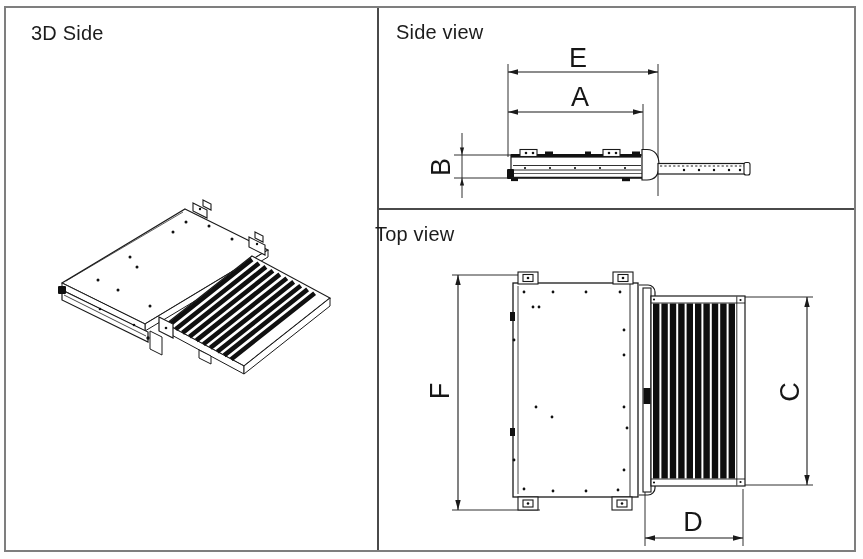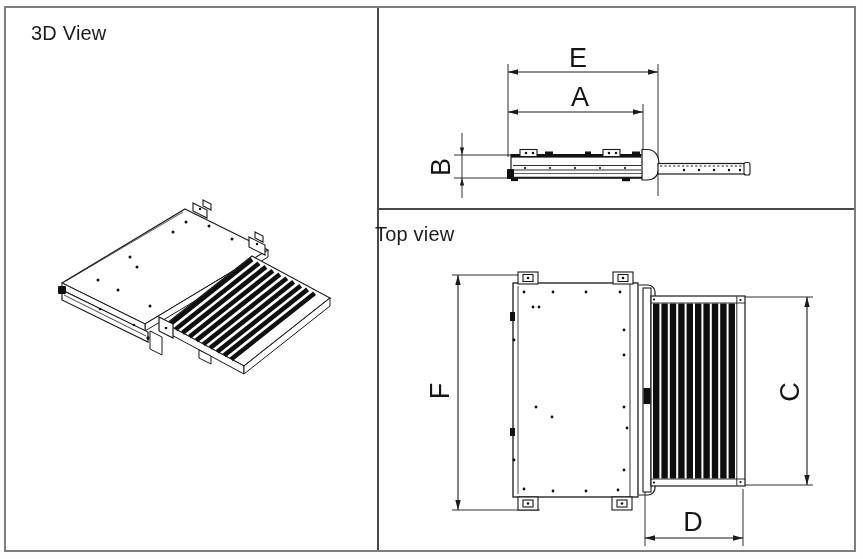--- a/index.html
+++ b/index.html
@@ -18,21 +18,22 @@
 </head>
 <body>
 
 <div class="stage">
 
   <div class="sheet">
     <div class="divider-v"></div>
     <div class="divider-h"></div>
   </div>
 
-  <div class="panel-title t3d">3D View</div>
+  <div class="panel-title t3d">3D Side</div>
+  <div class="panel-title tside">Side view</div>
   <div class="panel-title ttop">Top view</div>
 
   <svg class="art" viewBox="0 0 863 559">
     <defs>
       <marker id="arr" markerWidth="11" markerHeight="8" refX="10" refY="3.5" orient="auto-start-reverse" markerUnits="userSpaceOnUse">
         <path d="M10,3.5 L0,0.8 L0,6.2 z" fill="#1a1a1a"></path>
       </marker>
     </defs>
 
     <g stroke="#1a1a1a" fill="none" stroke-width="1.1">

